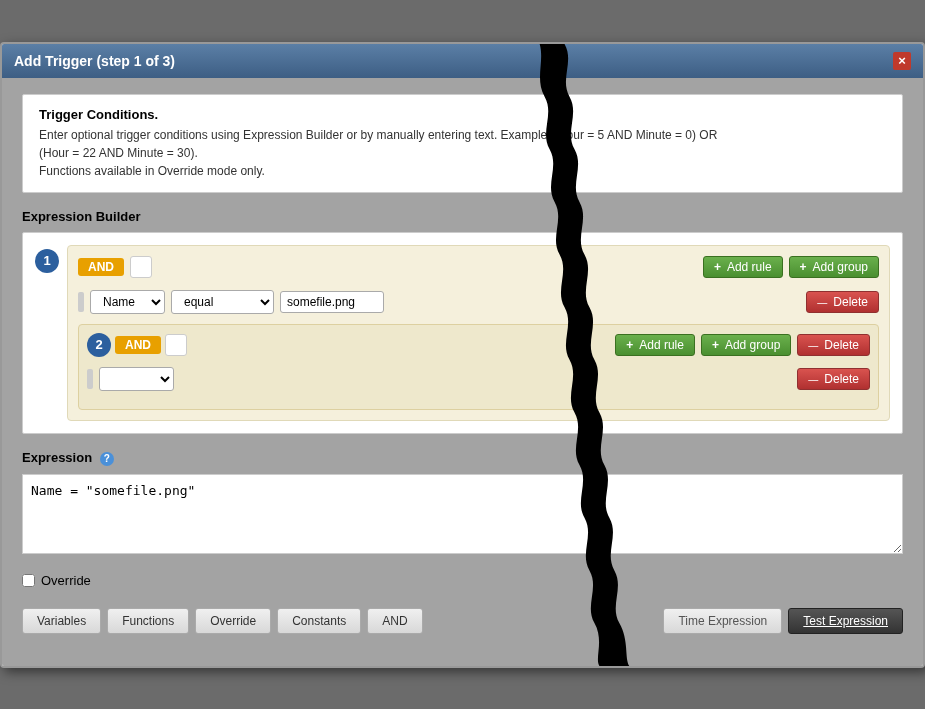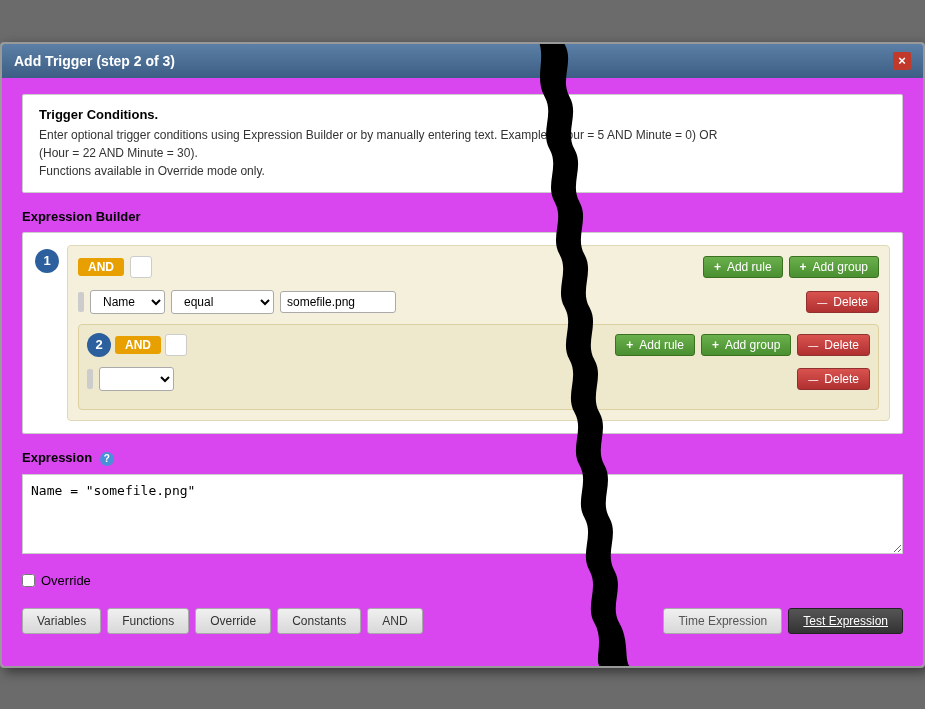--- a/index.html
+++ b/index.html
@@ -40,21 +40,21 @@
       border-radius: 2px;
       cursor: pointer;
       font-size: 13px;
       display: flex;
       align-items: center;
       justify-content: center;
       font-weight: bold;
     }
     .dialog-body {
       padding: 16px 20px;
-      background: #d946ef;
+      background: #a3a3a3;
     }
     .trigger-conditions-box {
       background: white;
       border: 1px solid #ccc;
       padding: 12px 16px;
       margin-bottom: 16px;
       border-radius: 2px;
     }
     .trigger-conditions-box .title {
       font-weight: bold;
@@ -166,21 +166,21 @@
       border-radius: 3px;
       background: white;
       font-size: 12px;
       cursor: pointer;
     }
     .rule-row input[type="text"] {
       padding: 3px 6px;
       border: 1px solid #aaa;
       border-radius: 3px;
       font-size: 12px;
-      width: 116px;
+      width: 104px;
     }
     .rule-handle {
       width: 6px;
       height: 20px;
       background: #ccc;
       border-radius: 2px;
       cursor: move;
     }
     .sub-group {
       background: #eee8cc;
@@ -301,21 +301,21 @@
       cursor: pointer;
       font-size: 12px;
     }
   </style>
 </head>
 <body>
 
 <div class="dialog">
 
   <div class="dialog-title-bar">
-    <span>Add Trigger (step 2 of 3)</span>
+    <span>Add Trigger (step 1 of 3)</span>
     <button class="close-btn">×</button>
   </div>
 
   <div class="dialog-body">
 
     <div class="trigger-conditions-box">
       <div class="title">Trigger Conditions.</div>
       <div class="description">
         <span>Enter optional trigger conditions using Expression Builder or by manually entering text.  Example: (Hour = 5 AND Minute = 0) OR</span><br>
         <span>(Hour = 22 AND Minute = 30).</span><br>

